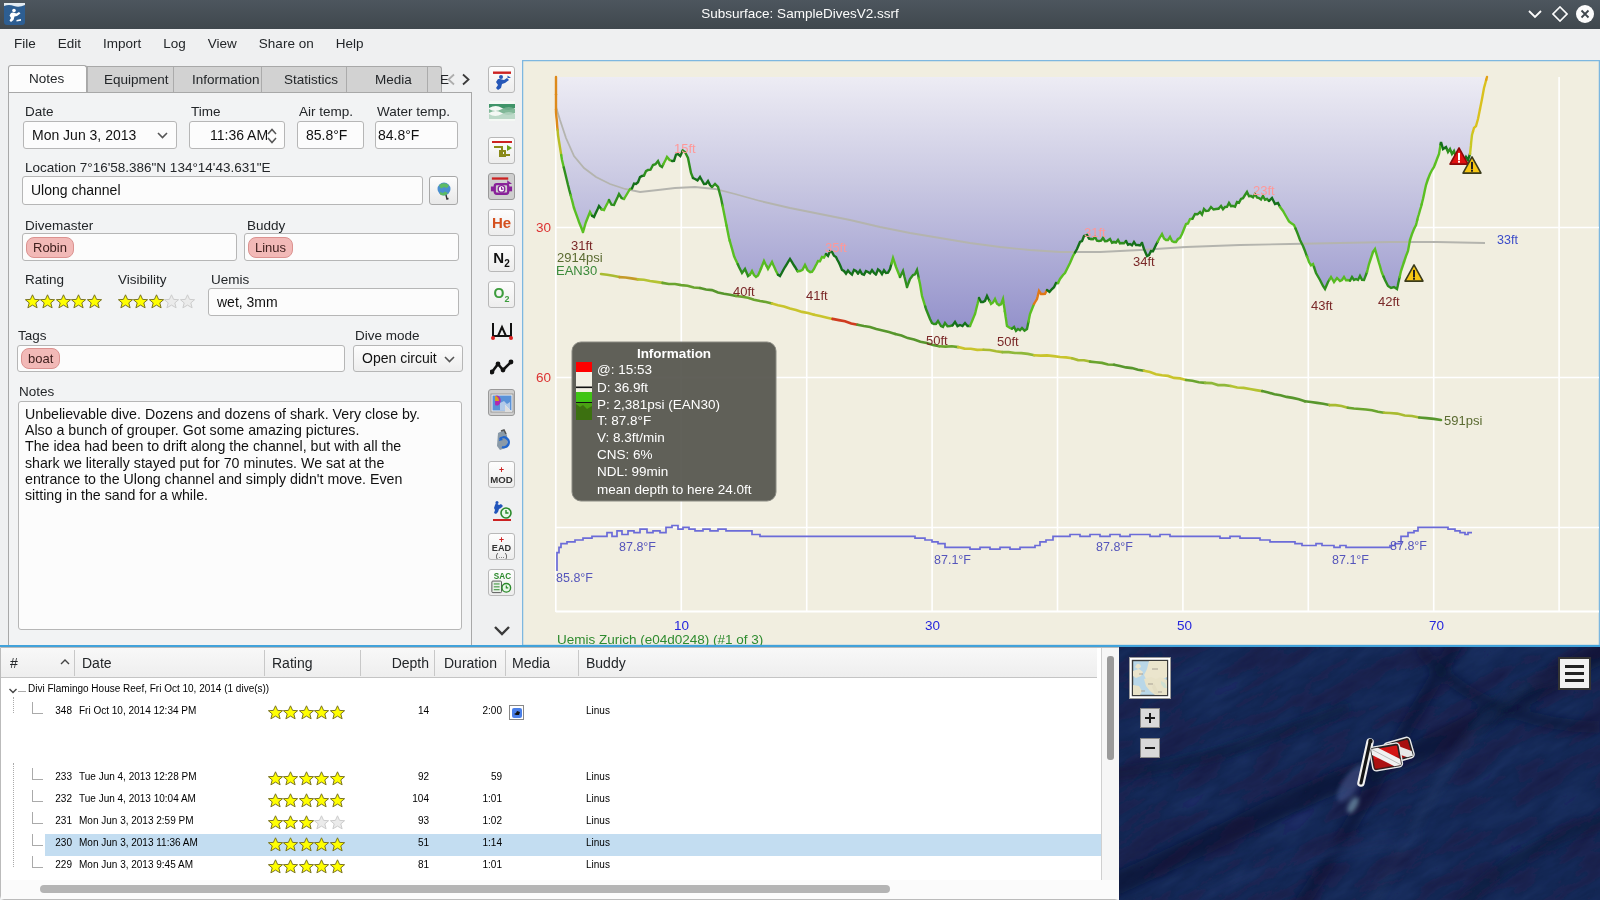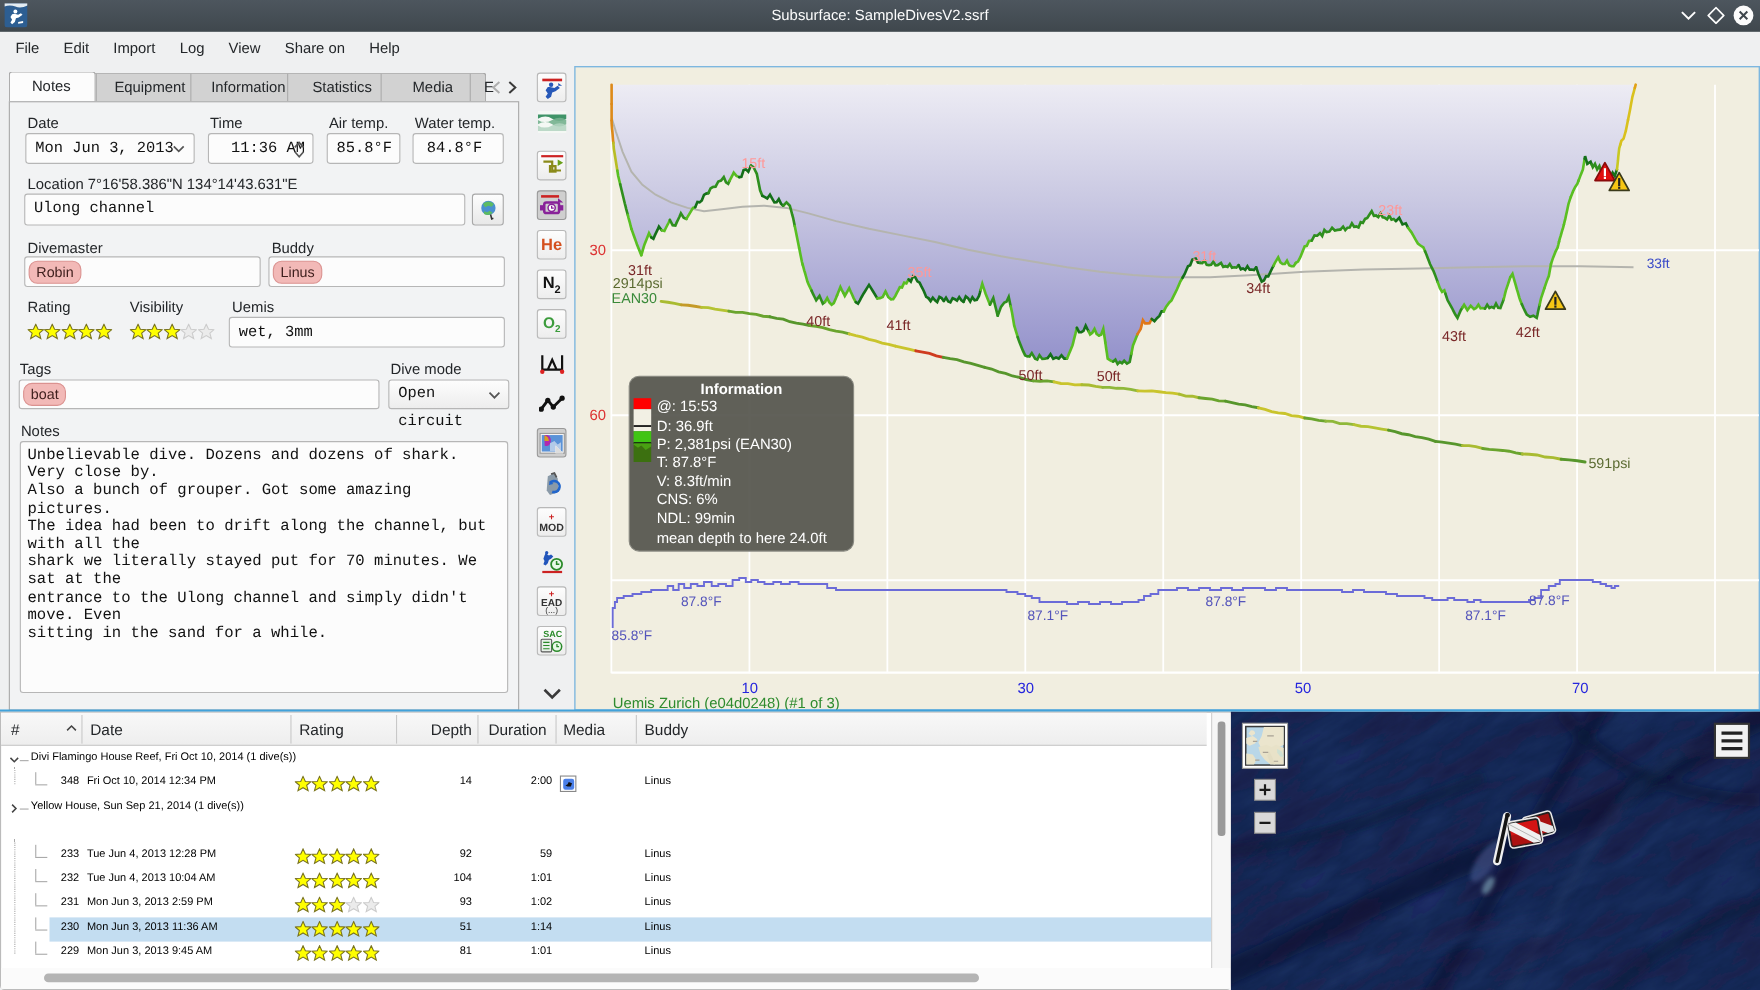--- a/index.html
+++ b/index.html
@@ -1,19 +1,19 @@
 <!DOCTYPE html>
 <html><head><meta charset="utf-8"><title>Subsurface</title>
 <style>
 * { margin:0; padding:0; box-sizing:border-box; }
 html,body { width:1600px; height:900px; overflow:hidden; font-family:"Liberation Sans",sans-serif; }
 body { position:relative; background:#eff0f1; font-size:13px; color:#232629; }
 .abs { position:absolute; }
 .lbl { position:absolute; color:#232629; font-size:13.5px; }
-.inp { position:absolute; background:#fcfcfc; border:1px solid #b6b6b6; border-radius:3px; font-size:14px; color:#111;font-family:Liberation Mono, monospace; }
+.inp { position:absolute; background:#fcfcfc; border:1px solid #b6b6b6; border-radius:3px; font-size:14px; color:#111; }
 .pill { position:absolute; background:#f2b9b7; border:1px solid #db9290; border-radius:8px; font-size:13px; color:#40201e; padding:0 6px; line-height:19px; }
 .tbtn { position:absolute; width:27px; height:27px; display:flex; align-items:center; justify-content:center; background:linear-gradient(#fdfdfd,#ededed); border:1px solid #b8b8b8; border-radius:3px; }
 .tflat { position:absolute; width:27px; height:27px; display:flex; align-items:center; justify-content:center; }
 .tbtn.sel { background:#cfcfcf; border-color:#999; }
 .trow { position:absolute; left:0; width:1100px; height:22px; font-size:10px; color:#000000; }
 .menu-item { display:inline-block; padding:0 11px; line-height:29px; }
 </style></head>
 <body>
 <svg width="0" height="0" style="position:absolute">
     <defs>
@@ -76,21 +76,21 @@
       <path d="M1,1 L5.5,5.5 L10,1" fill="none" stroke="#555" stroke-width="1.6"></path>
     </svg></div>
 <div class="lbl" style="left:191px;top:104px">Time</div>
 <div class="inp" style="left:189px;top:121px;width:96px;height:28px;line-height:26px;padding-left:20px">11:36 AM
   <svg style="position:absolute;right:7px;top:6px" width="10" height="16" viewBox="0 0 10 16">
       <path d="M1,6 L5,1.5 L9,6 M1,10 L5,14.5 L9,10" fill="none" stroke="#555" stroke-width="1.5"></path>
     </svg></div>
 <div class="lbl" style="left:299px;top:104px">Air temp.</div>
 <div class="inp" style="left:297px;top:121px;width:67px;height:28px;line-height:26px;padding-left:8px">85.8°F</div>
 <div class="lbl" style="left:377px;top:104px">Water temp.</div>
-<div class="inp" style="left:375px;top:121px;width:83px;height:28px;line-height:26px;padding-left:12px">84.8°F</div>
+<div class="inp" style="left:375px;top:121px;width:83px;height:28px;line-height:26px;padding-left:2px">84.8°F</div>
 
 <div class="lbl" style="left:25px;top:160px">Location 7°16'58.386"N 134°14'43.631"E</div>
 <div class="inp" style="left:22px;top:176px;width:401px;height:29px;line-height:27px;padding-left:8px">Ulong channel</div>
 <div class="abs" style="left:429px;top:176px;width:29px;height:29px;background:linear-gradient(#fdfdfd,#e8e8e8);border:1px solid #a8a8a8;border-radius:3px">
   <svg style="position:absolute;left:6px;top:5px" width="16" height="18" viewBox="0 0 16 18">
       <circle cx="8" cy="7" r="6.5" fill="#4a8fd0"></circle>
       <path d="M3,3.5 a6.5,6.5 0 0 1 10,0 l-2,2.5 -3,-1 -3,1.5 Z" fill="#5dbb63"></path>
       <path d="M4,10 l3,1 2,-1.5 3,1.8 a6.5,6.5 0 0 1 -8,1.2 Z" fill="#5dbb63"></path>
       <path d="M10,13 l1,4 1.5,-0.5" stroke="#333" stroke-width="1.4" fill="none"></path>
     </svg>
@@ -527,27 +527,20 @@
         </svg>
         <span style="position:absolute;left:428px;top:3px;transform:translateX(-100%)">14</span>
         <span style="position:absolute;left:501px;top:3px;transform:translateX(-100%)">2:00</span>
         <div style="position:absolute;left:508px;top:3px;width:15px;height:15px;background:#fff;border:1px solid #888">
           <div style="position:absolute;left:1.5px;top:1.5px;width:10px;height:10px;background:#4a7fe8;border-radius:2px"><svg width="10" height="10" viewBox="0 0 10 10">
               <path d="M2,6 l2,-1 1,-2 3,1 -1,3 -3,0 Z" fill="#111"></path>
             </svg></div>
         </div>
         <span style="position:absolute;left:585px;top:3px">Linus</span>
       </div>
-      <div class="trow" style="top:45px">
-        <svg width="10" height="10" viewBox="0 0 10 10" style="position:absolute;left:7px;top:6px">
-          <path d="M3,1.5 L6.5,5 L3,8.5" fill="none" stroke="#444" stroke-width="1.4"></path>
-        </svg>
-        <div style="position:absolute;left:17px;top:11px;width:8px;height:1px;background:#aaa"></div>
-        <span style="position:absolute;left:27px;top:3px">Yellow House, Sun Sep 21, 2014 (1 dive(s))</span>
-      </div>
       <div class="trow" style="top:89px">
         <div style="position:absolute;left:31px;top:0;width:1px;height:11px;background:#aaa"></div>
         <div style="position:absolute;left:31px;top:11px;width:11px;height:1px;background:#aaa"></div>
         <span style="position:absolute;left:71px;top:3px;transform:translateX(-100%)">233</span>
         <span style="position:absolute;left:78px;top:3px">Tue Jun 4, 2013 12:28 PM</span>
         <svg style="position:absolute;left:267px;top:3px" width="15" height="15" viewBox="0 0 15 15">
           <use href="#st" fill="#ffff00" stroke="#7a7420" stroke-width="1"></use>
         </svg>
         <svg style="position:absolute;left:282px;top:3px" width="15" height="15" viewBox="0 0 15 15">
           <use href="#st" fill="#ffff00" stroke="#7a7420" stroke-width="1"></use>

